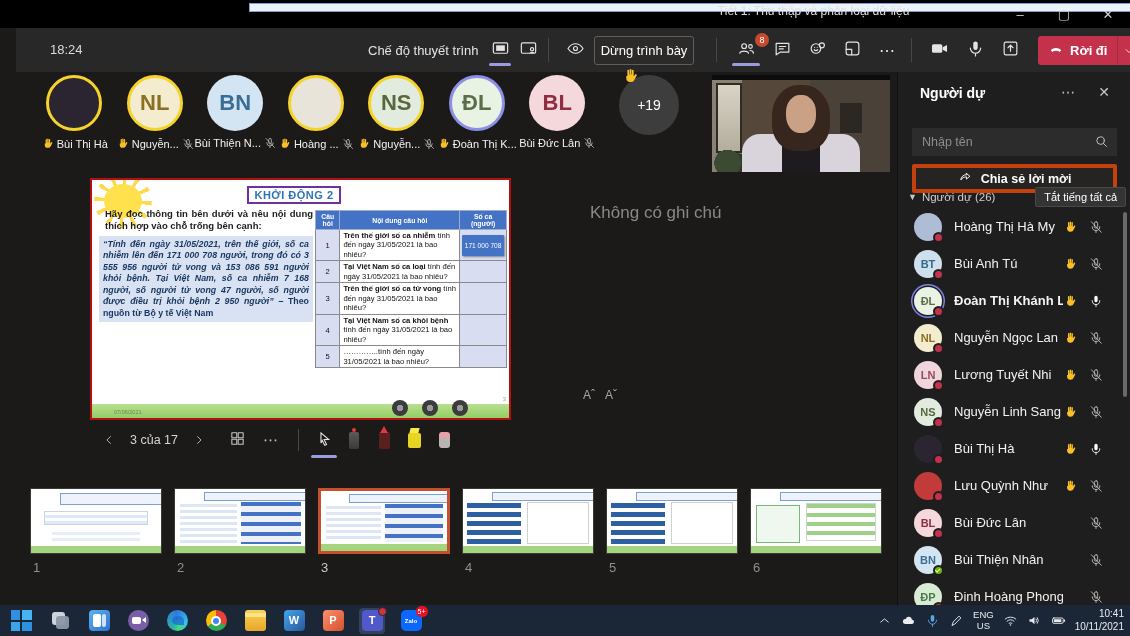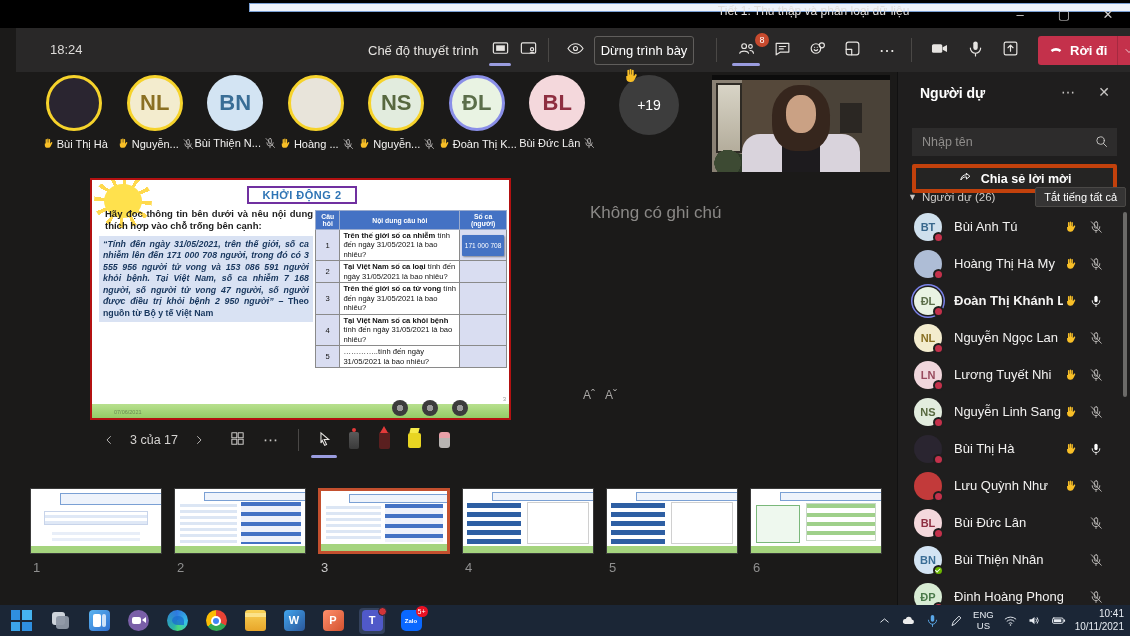--- a/index.html
+++ b/index.html
@@ -52,21 +52,21 @@
   .wc-body{position:absolute;left:50%;transform:translateX(-50%);bottom:-6px;width:118px;height:44px;background:#d9d3dc;border-radius:18px 18px 0 0;}
   .wc-shirt{position:absolute;left:50%;transform:translateX(-50%);bottom:0;width:38px;height:26px;background:#1d1b1e;}
   .wc-hair{position:absolute;left:50%;transform:translateX(-50%);top:10px;width:58px;height:66px;background:#36261d;border-radius:46% 46% 40% 40%;}
   .wc-face{position:absolute;left:50%;transform:translateX(-50%);top:20px;width:30px;height:38px;background:#caa184;border-radius:46%;}
 
   
   .slide{position:absolute;left:90px;top:106px;width:421px;height:242px;background:#fff;border:2px solid #b31111;overflow:hidden;}
   .sun{position:absolute;left:2px;top:-6px;width:58px;height:54px;}
   .sun::before{content:"";position:absolute;inset:0;border-radius:50%;background:repeating-conic-gradient(#ffd94d 0 9deg,rgba(255,217,77,0) 9deg 30deg);}
   .sun::after{content:"";position:absolute;inset:10px;border-radius:50%;background:#ffe14d;}
-  .kd-badge{position:absolute;left:155px;top:6px;width:110px;height:18px;border:2px solid #7030a0;background:#fff;color:#2e74b5;font-size:11px;font-weight:700;display:flex;align-items:center;justify-content:center;letter-spacing:.5px;}
+  .kd-badge{position:absolute;left:155px;top:6px;width:94px;height:18px;border:2px solid #7030a0;background:#fff;color:#2e74b5;font-size:11px;font-weight:700;display:flex;align-items:center;justify-content:center;letter-spacing:.5px;}
   .prompt{position:absolute;left:13px;top:28px;width:208px;font-size:9.5px;font-weight:700;color:#1c1c1c;text-align:justify;line-height:1.25;}
   .passage{position:absolute;left:7px;top:56px;width:214px;background:#d9e2f3;color:#17365d;font-size:8.8px;line-height:1.3;padding:3px 4px;text-align:justify;}
   .passage .p-main{font-style:italic;font-weight:600;}
   .passage .p-src{font-weight:800;}
   .s-table{position:absolute;left:223px;top:30px;width:192px;border-collapse:collapse;font-family:"Liberation Serif",serif;}
   .s-table th{background:#4472c4;color:#fff;font-size:6.8px;padding:2px 1px;border:1px solid #9bacce;font-family:"Liberation Sans",sans-serif;}
   .s-table td{border:1px solid #8a8a8a;font-size:7.6px;color:#111;vertical-align:middle;}
   .td-num{width:24px;text-align:center;background:#d9ddf1;font-size:9px;}
   .td-q{width:118px;background:#fff;padding:1px 3px;line-height:1.25;}
   .td-q b{font-weight:700;}
@@ -618,47 +618,47 @@
     </div>
     <div class="p-section">
       <span class="sec-chev">▼</span>
       <span class="sec-label">Người dự (26)</span>
     </div>
     <div class="muteall">Tắt tiếng tất cả</div>
 
     <div class="p-list">
 
     <div class="p-row">
+          <div class="p-av" style="background: rgb(174, 189, 214); color: rgb(255, 255, 255);">
+            <span></span>
+            <span class="p-status st-busy"></span>
+
+          </div>
+          <div class="p-name">Hoàng Thị Hà My</div>
+          <span class="p-hand">
+            <svg viewBox="0 0 24 24">
+              <path fill="#f8bf27" d="M8.5 12V4.8a1.2 1.2 0 1 1 2.4 0V10h.6V3.8a1.2 1.2 0 1 1 2.4 0V10h.6V4.8a1.2 1.2 0 1 1 2.4 0V12h.5l1.3-2.1a1.3 1.3 0 0 1 2.2 1.3l-2.7 5.3A5.5 5.5 0 0 1 13.3 20h-1a5.3 5.3 0 0 1-5.3-5.3V12z"></path>
+            </svg>
+          </span>
+
+          <span class="p-mic">
+            <svg viewBox="0 0 24 24" class="ic">
+              <rect x="9.2" y="3" width="5.6" height="11" rx="2.8"></rect>
+              <path d="M5.5 11.5a6.5 6.5 0 0 0 13 0M12 18v3.5M4 3l17 18"></path>
+            </svg>
+          </span>
+
+        </div>
+        <div class="p-row">
           <div class="p-av" style="background: rgb(207, 224, 237); color: rgb(56, 103, 140);">
             <span>BT</span>
             <span class="p-status st-busy"></span>
 
           </div>
           <div class="p-name">Bùi Anh Tú</div>
-          <span class="p-hand">
-            <svg viewBox="0 0 24 24">
-              <path fill="#f8bf27" d="M8.5 12V4.8a1.2 1.2 0 1 1 2.4 0V10h.6V3.8a1.2 1.2 0 1 1 2.4 0V10h.6V4.8a1.2 1.2 0 1 1 2.4 0V12h.5l1.3-2.1a1.3 1.3 0 0 1 2.2 1.3l-2.7 5.3A5.5 5.5 0 0 1 13.3 20h-1a5.3 5.3 0 0 1-5.3-5.3V12z"></path>
-            </svg>
-          </span>
-
-          <span class="p-mic">
-            <svg viewBox="0 0 24 24" class="ic">
-              <rect x="9.2" y="3" width="5.6" height="11" rx="2.8"></rect>
-              <path d="M5.5 11.5a6.5 6.5 0 0 0 13 0M12 18v3.5M4 3l17 18"></path>
-            </svg>
-          </span>
-
-        </div>
-        <div class="p-row">
-          <div class="p-av" style="background: rgb(174, 189, 214); color: rgb(255, 255, 255);">
-            <span></span>
-            <span class="p-status st-busy"></span>
-
-          </div>
-          <div class="p-name">Hoàng Thị Hà My</div>
           <span class="p-hand">
             <svg viewBox="0 0 24 24">
               <path fill="#f8bf27" d="M8.5 12V4.8a1.2 1.2 0 1 1 2.4 0V10h.6V3.8a1.2 1.2 0 1 1 2.4 0V10h.6V4.8a1.2 1.2 0 1 1 2.4 0V12h.5l1.3-2.1a1.3 1.3 0 0 1 2.2 1.3l-2.7 5.3A5.5 5.5 0 0 1 13.3 20h-1a5.3 5.3 0 0 1-5.3-5.3V12z"></path>
             </svg>
           </span>
 
           <span class="p-mic">
             <svg viewBox="0 0 24 24" class="ic">
               <rect x="9.2" y="3" width="5.6" height="11" rx="2.8"></rect>
               <path d="M5.5 11.5a6.5 6.5 0 0 0 13 0M12 18v3.5M4 3l17 18"></path>

